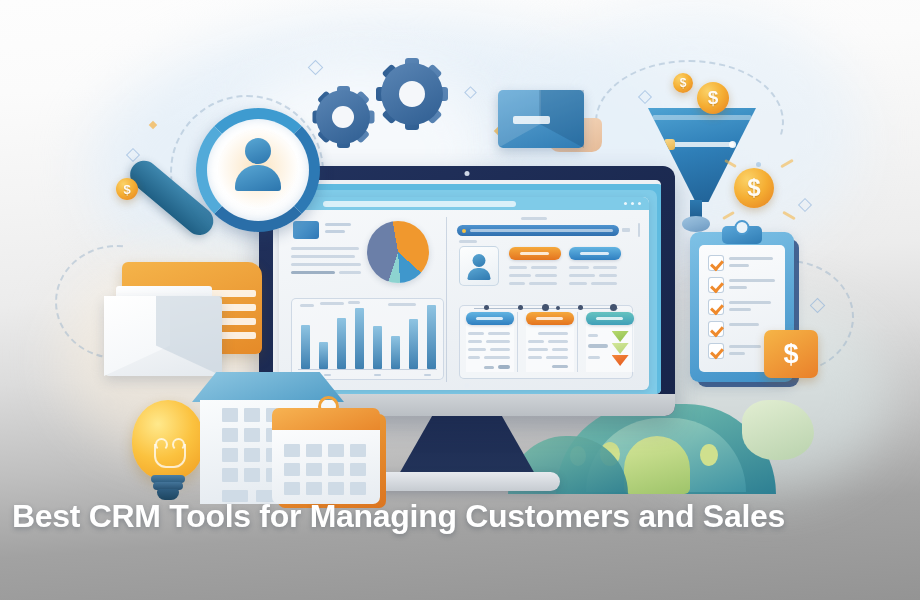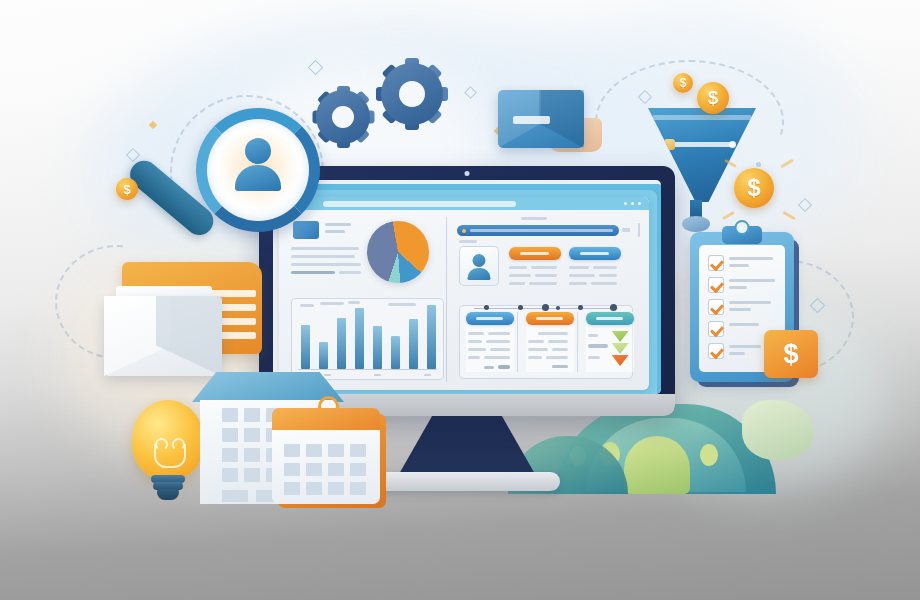--- a/index.html
+++ b/index.html
@@ -590,13 +590,14 @@
       <div class="cell" style="left:34px;top:33px;width:16px;height:13px;"></div>
       <div class="cell" style="left:56px;top:33px;width:16px;height:13px;"></div>
       <div class="cell" style="left:78px;top:33px;width:16px;height:13px;"></div>
       <div class="cell" style="left:12px;top:52px;width:16px;height:13px;"></div>
       <div class="cell" style="left:34px;top:52px;width:16px;height:13px;"></div>
       <div class="cell" style="left:56px;top:52px;width:16px;height:13px;"></div>
       <div class="cell" style="left:78px;top:52px;width:16px;height:13px;"></div>
     </div>
   </div>
 
+  <div id="title">Best CRM Tools for Managing Customers and Sales</div>
 </div>
 
 </body></html>

